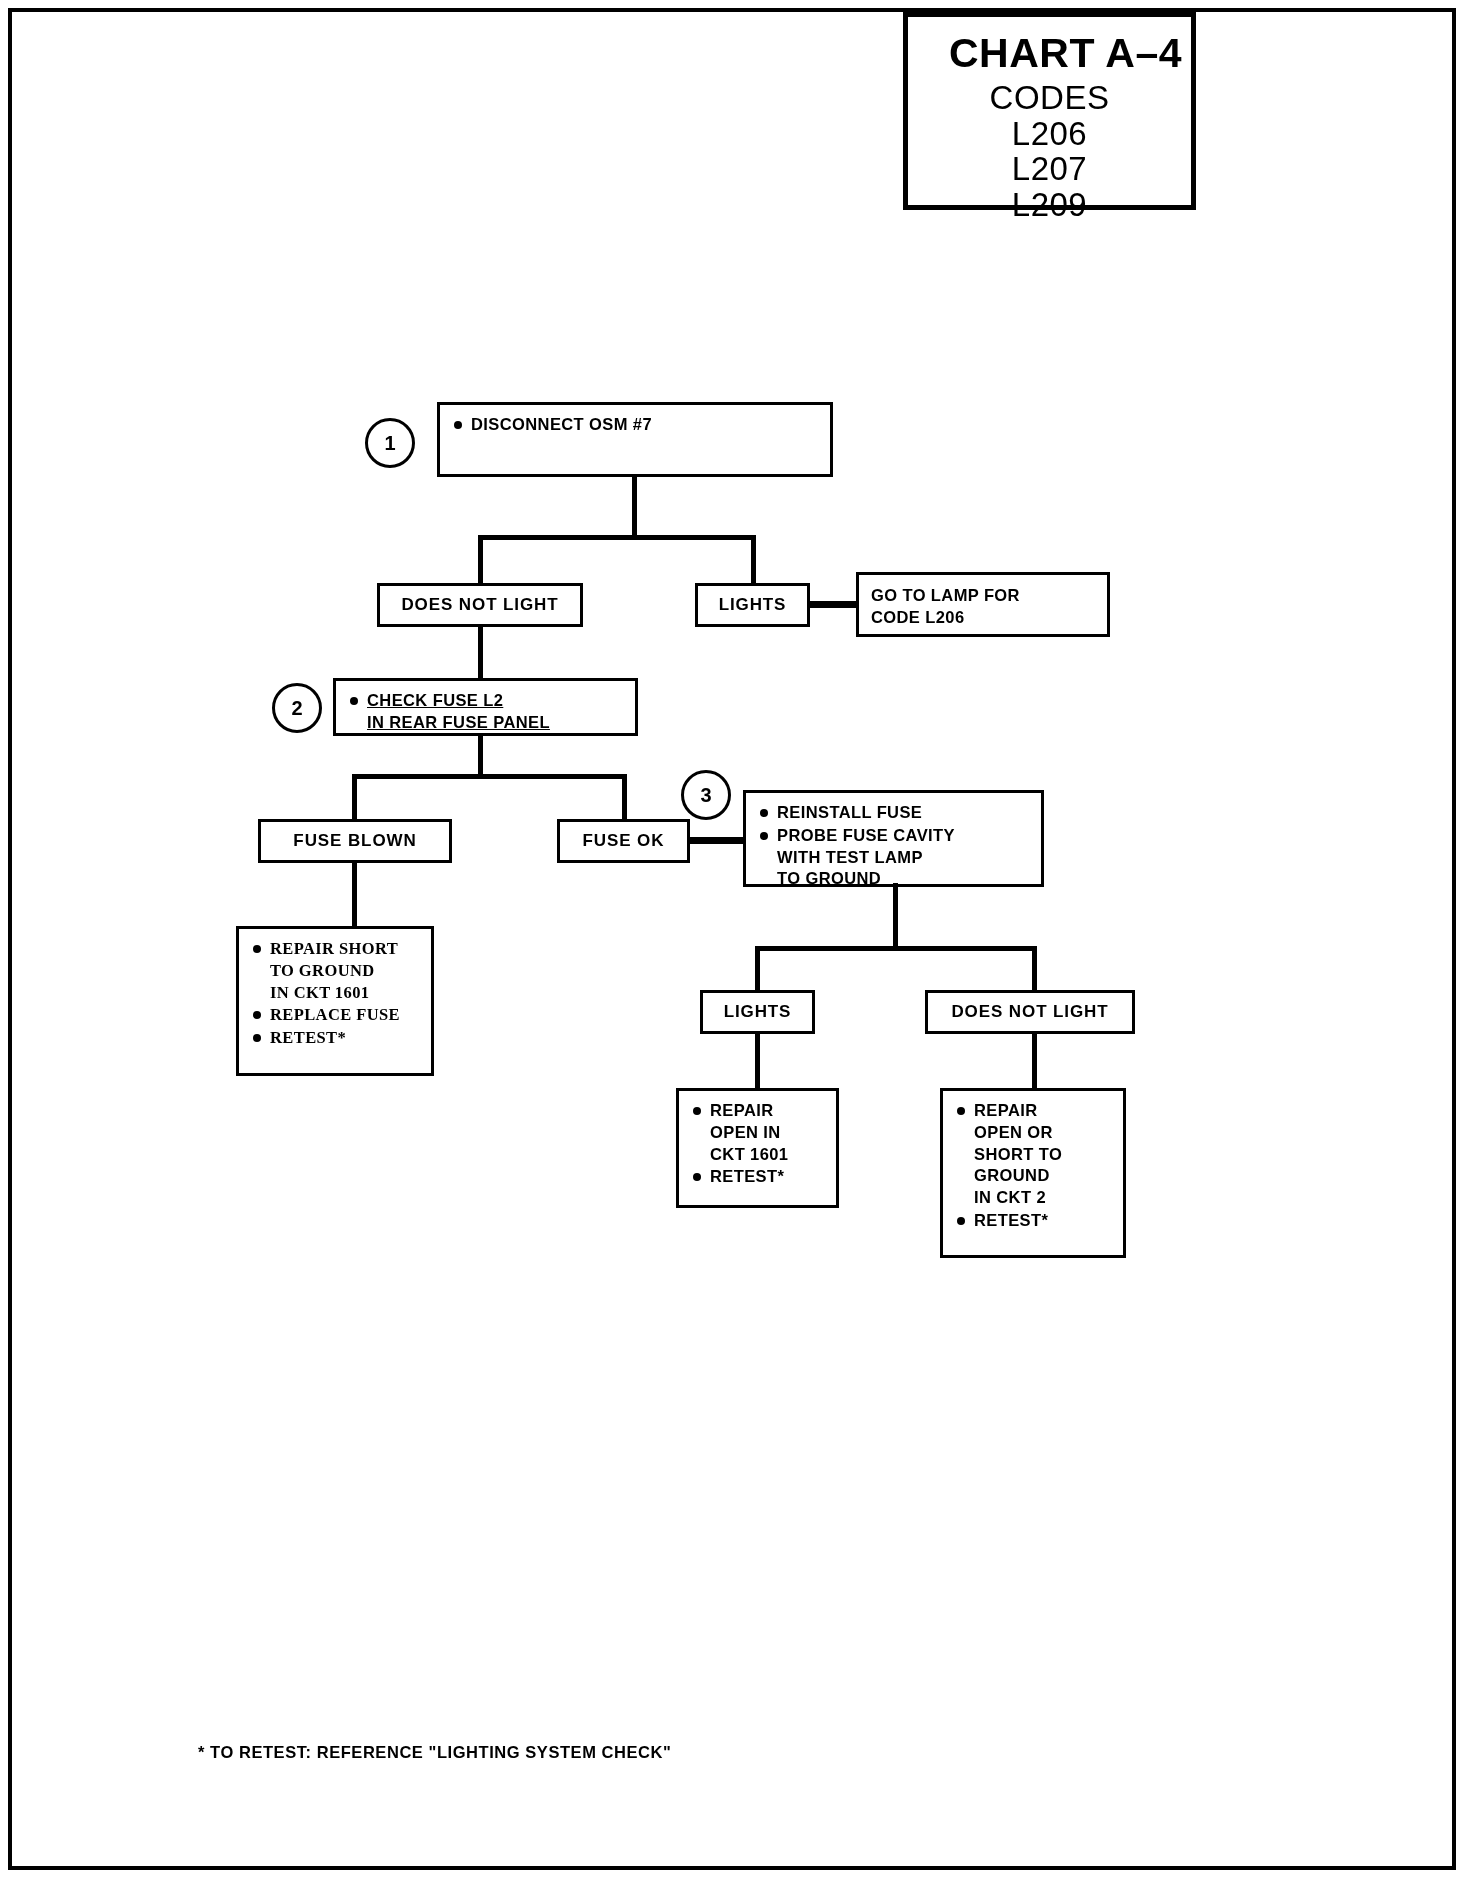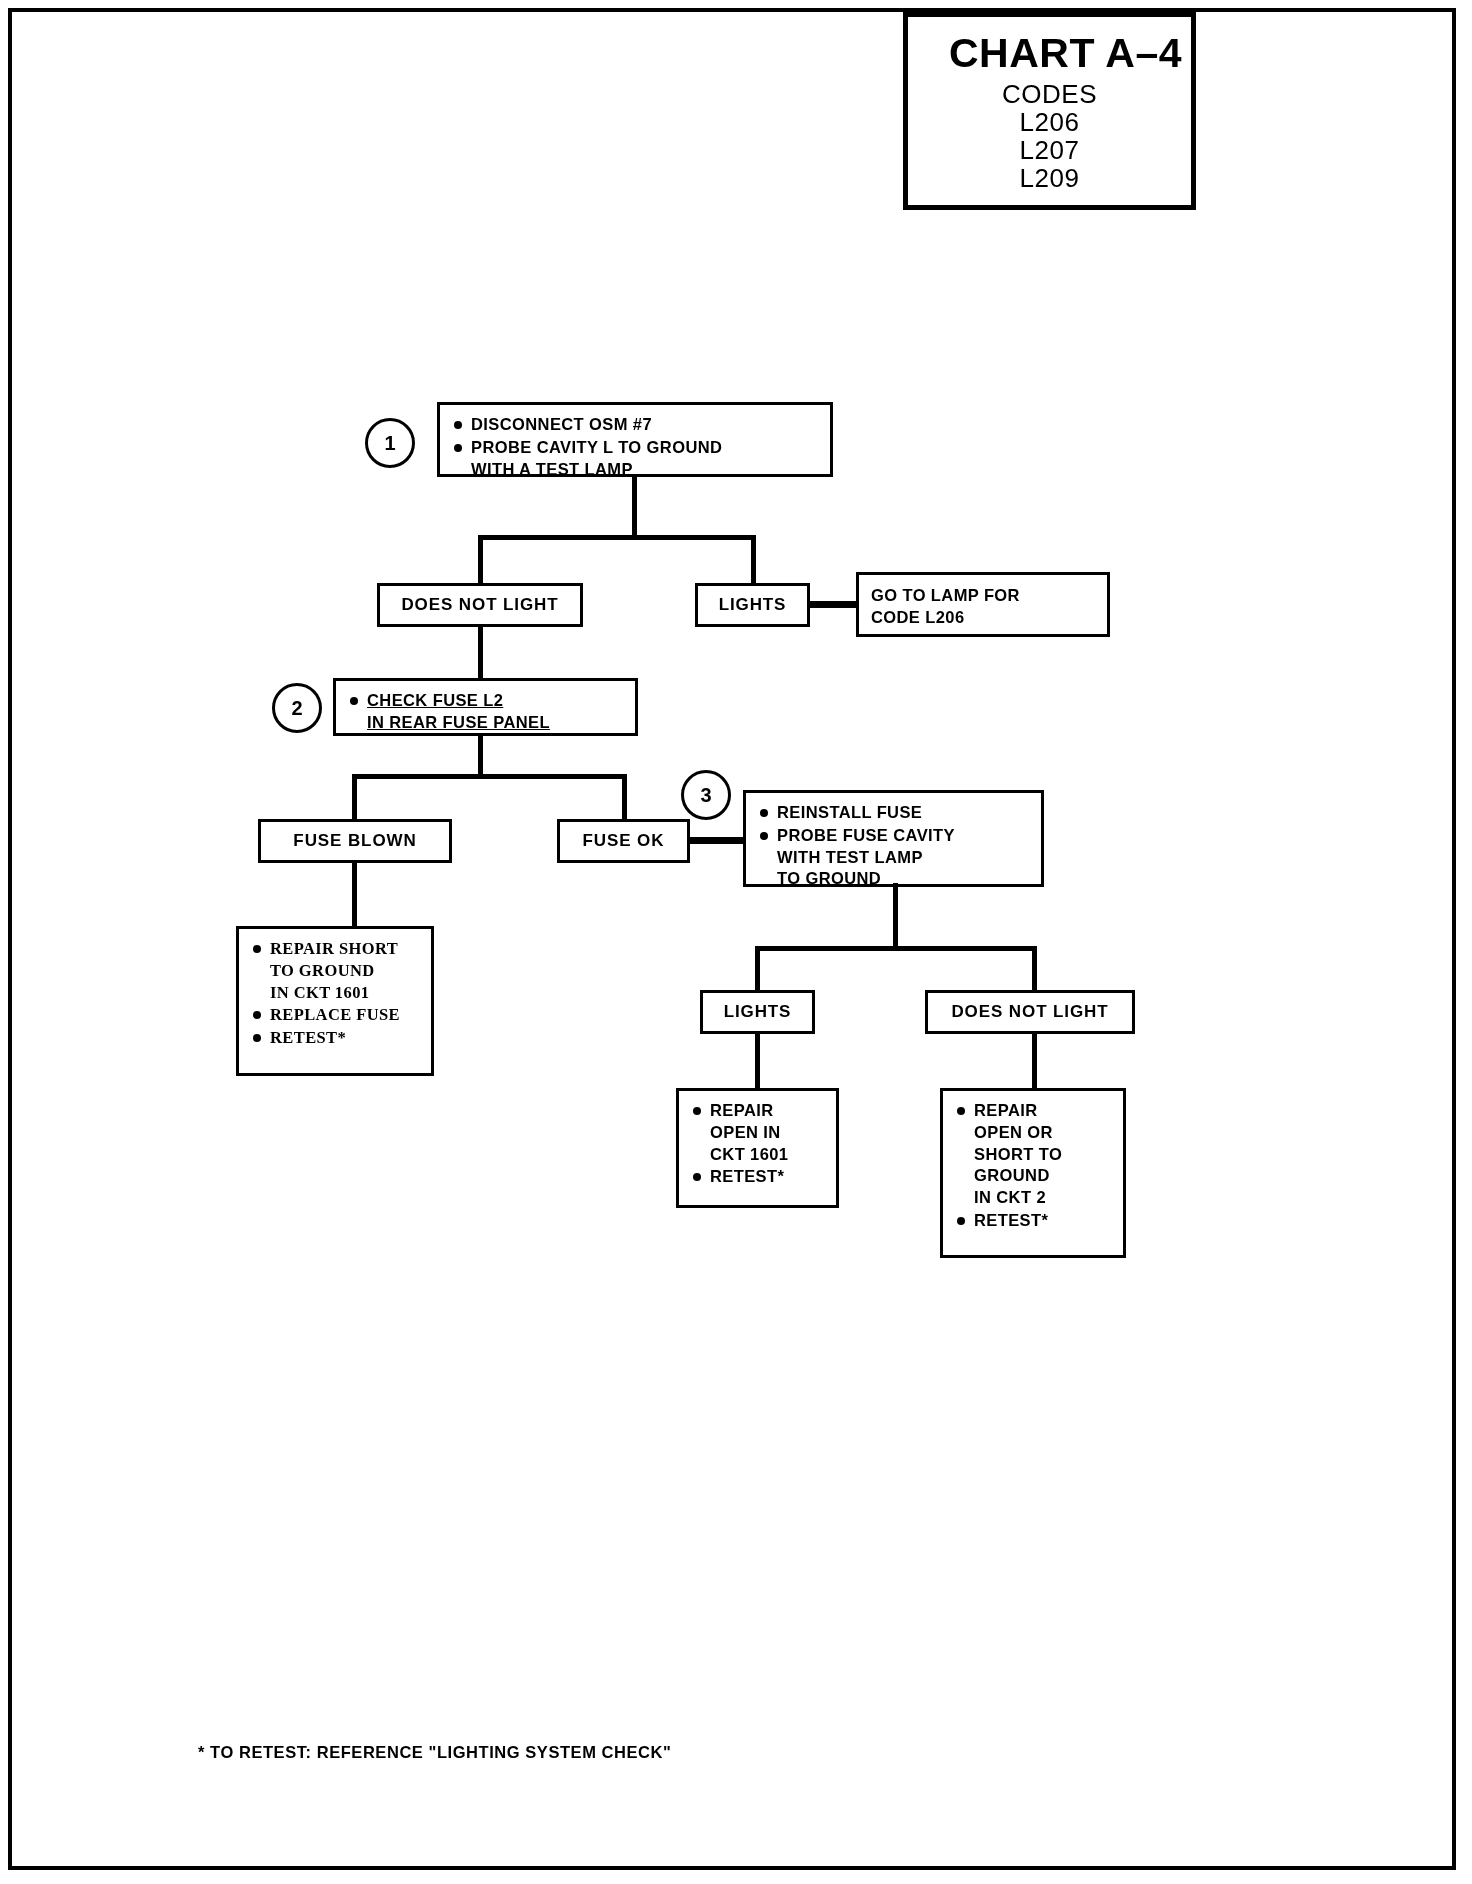--- a/index.html
+++ b/index.html
@@ -43,21 +43,21 @@
   #chart-title {
     font-size: 41px;
     font-weight: bold;
     letter-spacing: 0.5px;
     line-height: 1;
     margin-top: 16px;
     font-family: "Liberation Sans", sans-serif;
     padding-left: 32px;
   }
   .code-line {
-    font-size: 26px;
+    font-size: 33px;
     line-height: 1.08;
     font-family: "Liberation Sans", sans-serif;
     letter-spacing: 0.5px;
   }
   #codes-label { margin-top: 6px; }
 
   
   .node {
     position: absolute;
     border: 3px solid #000;
@@ -150,22 +150,20 @@
     <div class="code-line">L206</div>
     <div class="code-line">L207</div>
     <div class="code-line">L209</div>
   </div>
 
   <div class="step-circle" style="left:365px; top:418px;">1</div>
 
   <div class="node action" style="left:437px; top:402px; width:396px; height:75px;">
     <ul class="bullets">
       <li>DISCONNECT OSM #7</li>
-      <li>PROBE CAVITY L TO GROUND
-WITH A TEST LAMP</li>
     </ul>
   </div>
 
   <div class="ln v" style="left:632px; top:477px; width:5px; height:58px;"></div>
   <div class="ln h" style="left:478px; top:535px; width:278px; height:5px;"></div>
   <div class="ln v" style="left:478px; top:535px; width:5px; height:49px;"></div>
   <div class="ln v" style="left:751px; top:535px; width:5px; height:49px;"></div>
 
   <div class="node result" style="left:377px; top:583px; width:206px; height:44px;">DOES NOT LIGHT</div>
 

